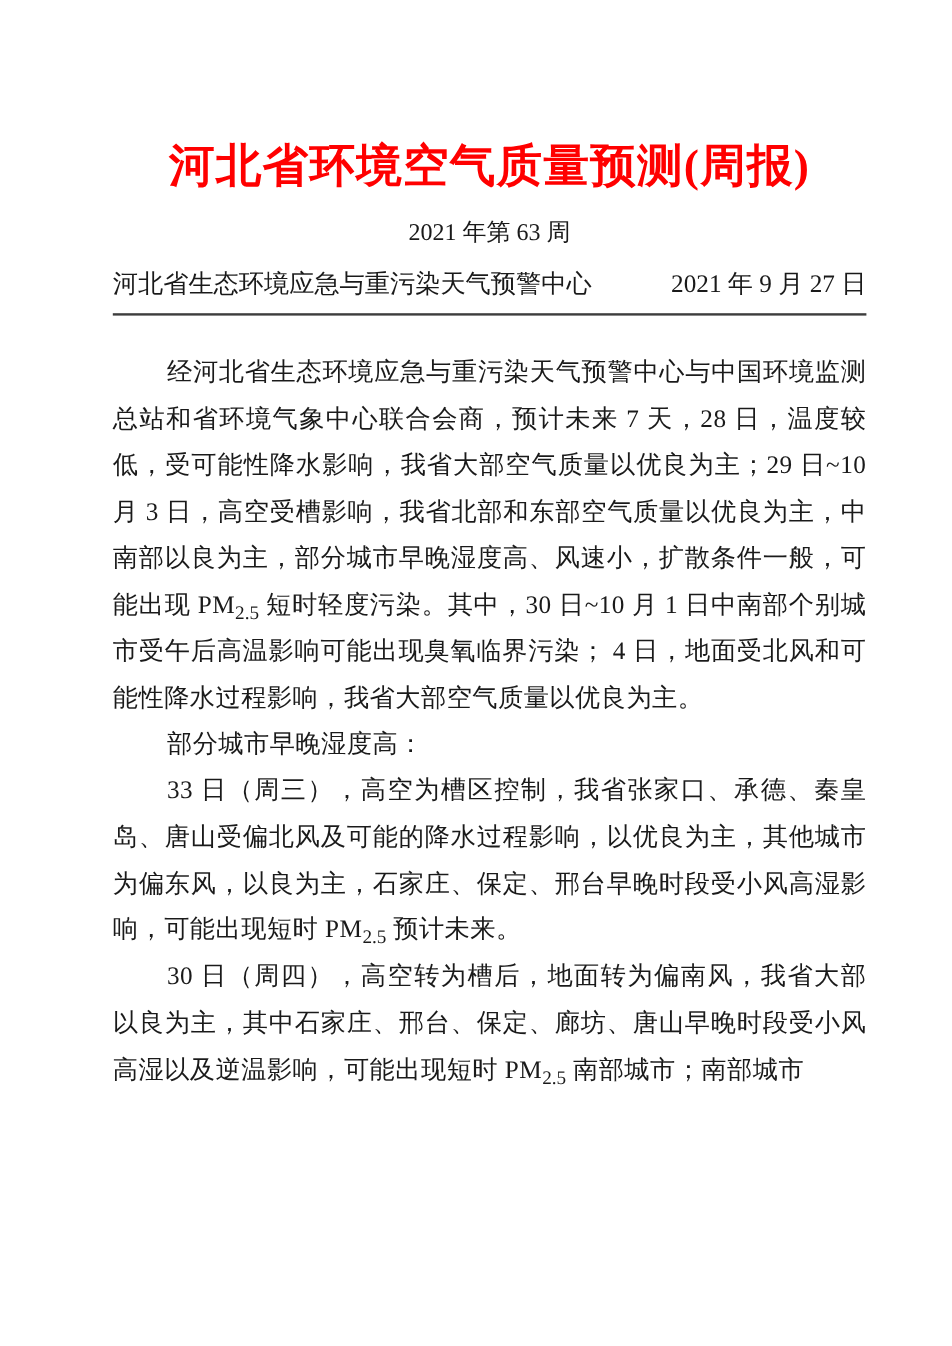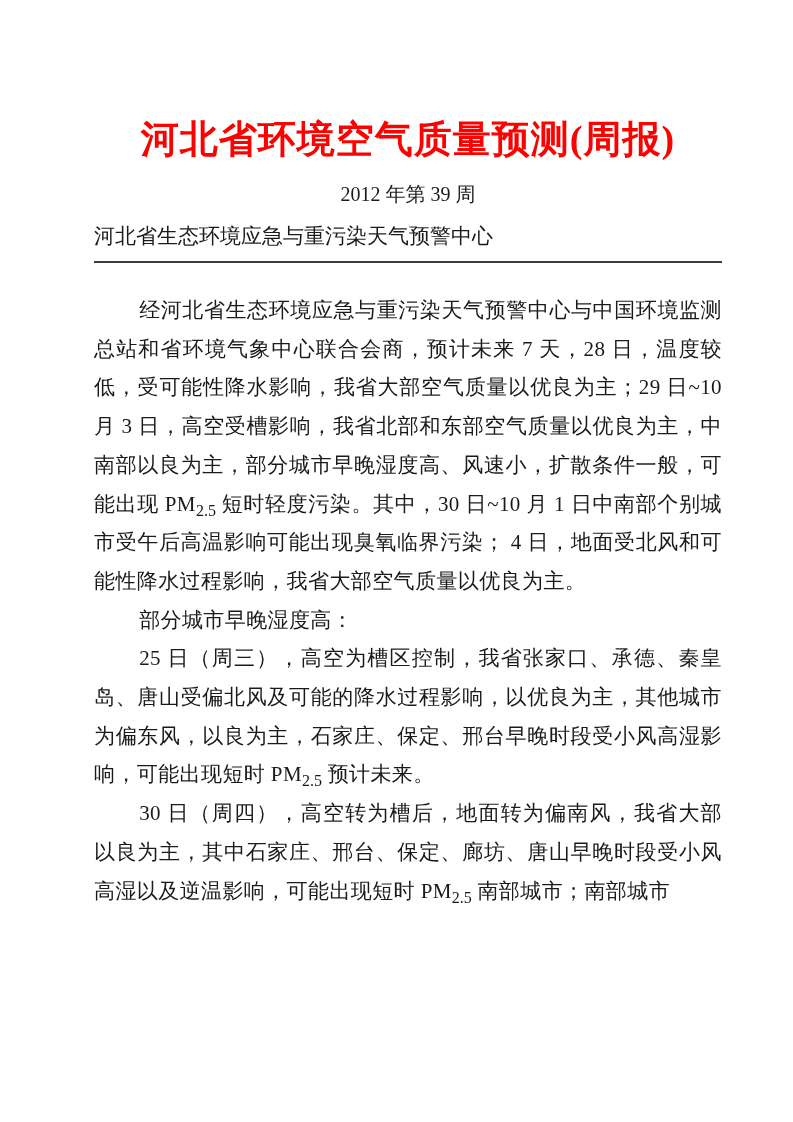--- a/index.html
+++ b/index.html
@@ -70,29 +70,30 @@
   }
 </style>
 </head>
 <body>
 
 <div class="page">
   <div class="content">
 
     <h1 class="doc-title" style="color: rgb(255, 0, 0);">河北省环境空气质量预测(周报)</h1>
 
-    <div class="doc-subtitle">2012 年第 39 周</div>
+    <div class="doc-subtitle">2021 年第 63 周</div>
 
     <div class="issuer-row">
       <span>河北省生态环境应急与重污染天气预警中心</span>
+      <span>2021 年 9 月 27 日</span>
     </div>
 
     <hr class="divider" style="border-top-color: rgb(61, 61, 61);">
 
     <div class="body-text">
         <p class="para"><span>经河北省生态环境应急与重污染天气预警中心与中国环境监测总站和省环境气象中心联合会商，预计未来 7 天，28 日，温度较低，受可能性降水影响，我省大部空气质量以优良为主；29 日~10 月 3 日，高空受槽影响，我省北部和东部空气质量以优良为主，中南部以良为主，部分城市早晚湿度高、风速小，扩散条件一般，可能出现 PM</span><span class="sub">2.5</span><span> 短时轻度污染。其中，30 日~10 月 1 日中南部个别城市受午后高温影响可能出现臭氧临界污染； 4 日，地面受北风和可能性降水过程影响，我省大部空气质量以优良为主。</span></p>
         <p class="para"><span>部分城市早晚湿度高：</span></p>
-        <p class="para"><span>25 日（周三），高空为槽区控制，我省张家口、承德、秦皇岛、唐山受偏北风及可能的降水过程影响，以优良为主，其他城市为偏东风，以良为主，石家庄、保定、邢台早晚时段受小风高湿影响，可能出现短时 PM</span><span class="sub">2.5</span><span> 预计未来。</span></p>
+        <p class="para"><span>33 日（周三），高空为槽区控制，我省张家口、承德、秦皇岛、唐山受偏北风及可能的降水过程影响，以优良为主，其他城市为偏东风，以良为主，石家庄、保定、邢台早晚时段受小风高湿影响，可能出现短时 PM</span><span class="sub">2.5</span><span> 预计未来。</span></p>
         <p class="para"><span>30 日（周四），高空转为槽后，地面转为偏南风，我省大部以良为主，其中石家庄、邢台、保定、廊坊、唐山早晚时段受小风高湿以及逆温影响，可能出现短时 PM</span><span class="sub">2.5</span><span> 南部城市；南部城市</span></p>
       </div>
 
   </div>
 </div>
 
 </body></html>

